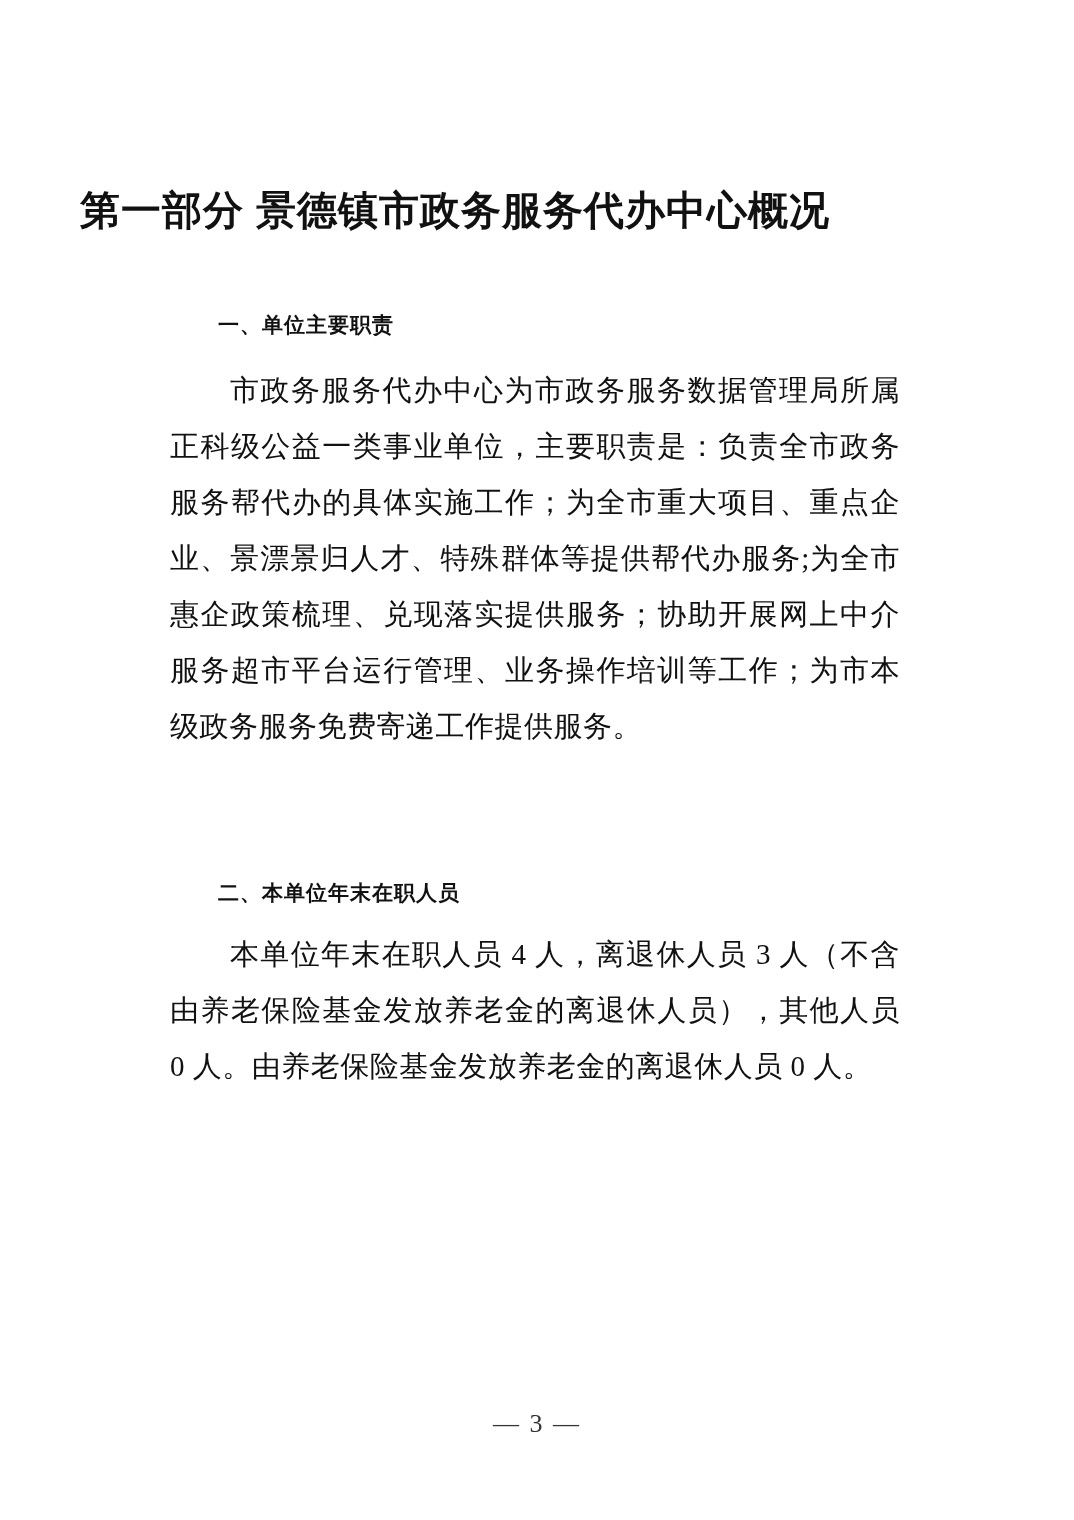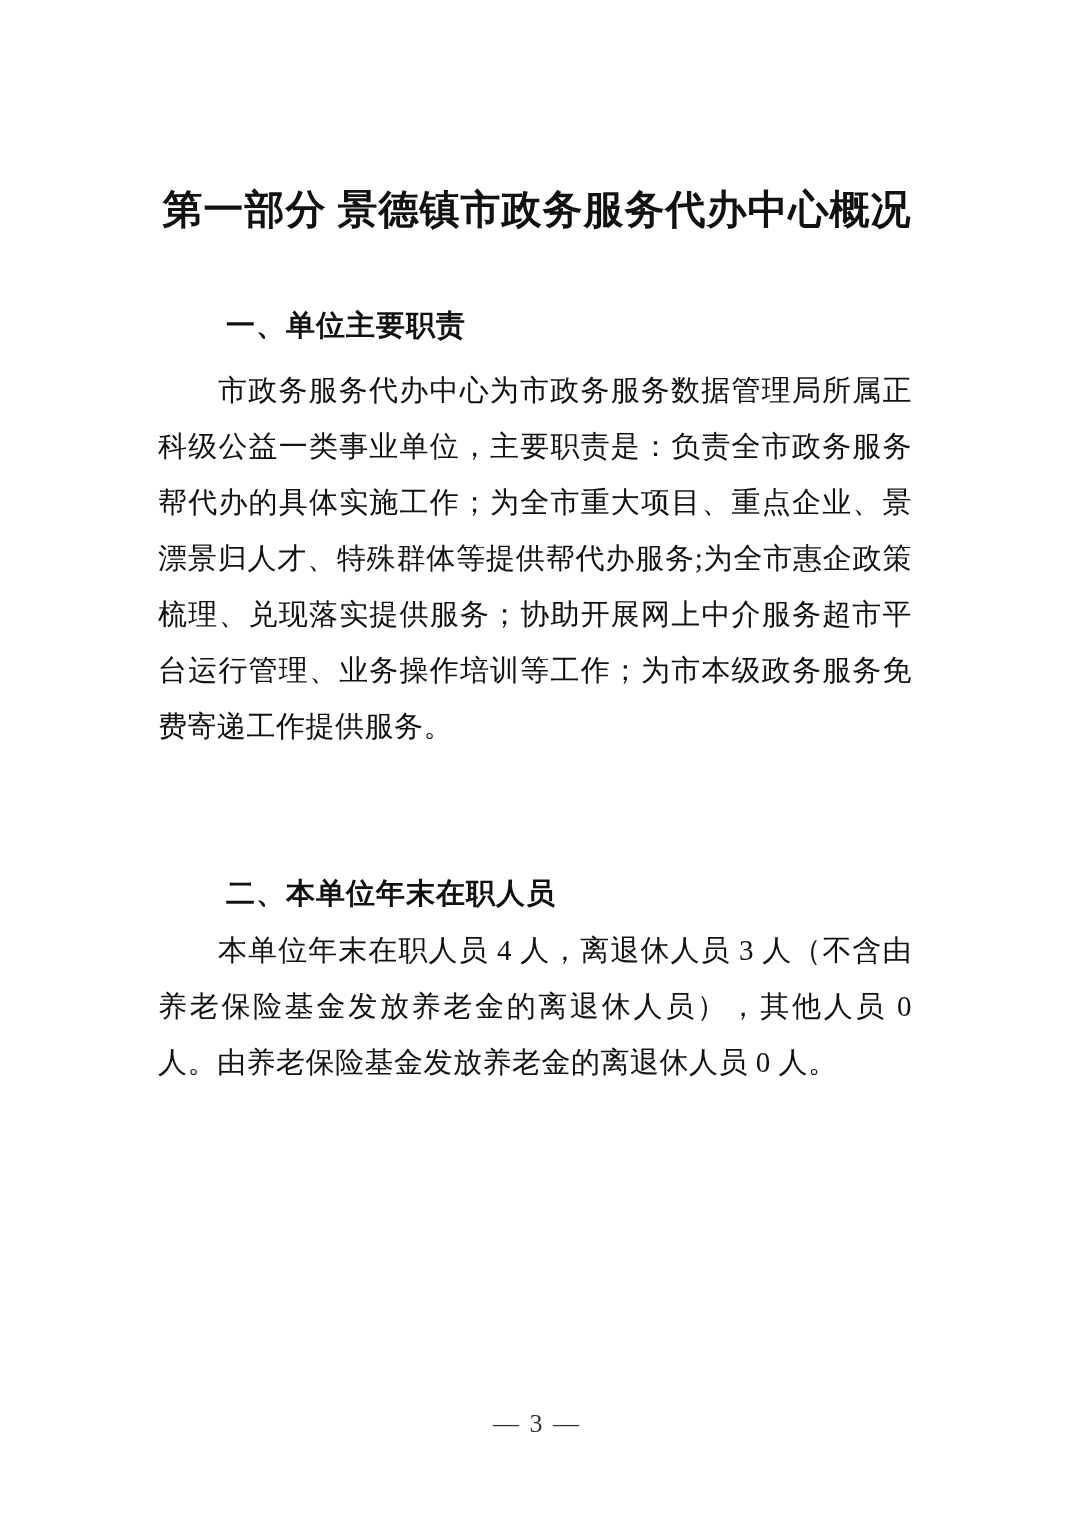--- a/index.html
+++ b/index.html
@@ -12,49 +12,48 @@
     width: 1074px;
     height: 1520px;
     margin: 0 auto;
     background: #ffffff;
     color: #111111;
     overflow: hidden;
     font-family: "Liberation Serif", "DejaVu Serif", serif;
   }
   .doc-title {
     margin: 183px 80px 0 80px;
-    text-align: center;
     font-size: 40px;
     line-height: 54px;
     font-weight: bold;
     letter-spacing: 1px;
-    font-family: Liberation Serif, serif;
+    font-family: Liberation Sans, sans-serif;
     white-space: nowrap;
   }
   .content {
     margin-left: 158px;
     width: 754px;
   }
   .sec-heading {
-    margin: 8px;
+    margin: 0;
     font-family: "Liberation Sans", "DejaVu Sans", sans-serif;
     font-weight: bold;
-    font-size: 29px;
+    font-size: 21px;
     line-height: 42px;
     text-indent: 60px;
     letter-spacing: 1px;
   }
   .sec-heading.first {
     margin-top: 67px;
   }
   .sec-heading.second {
     margin-top: 118px;
   }
   .body-para {
-    margin: 0;
+    margin: 12px;
     font-size: 29px;
     line-height: 56px;
     text-indent: 60px;
     text-align: justify;
     text-justify: inter-character;
     letter-spacing: 0.5px;
     font-family: "Liberation Serif", "DejaVu Serif", serif;
   }
   .body-para.after-heading1 {
     margin-top: 16px;

